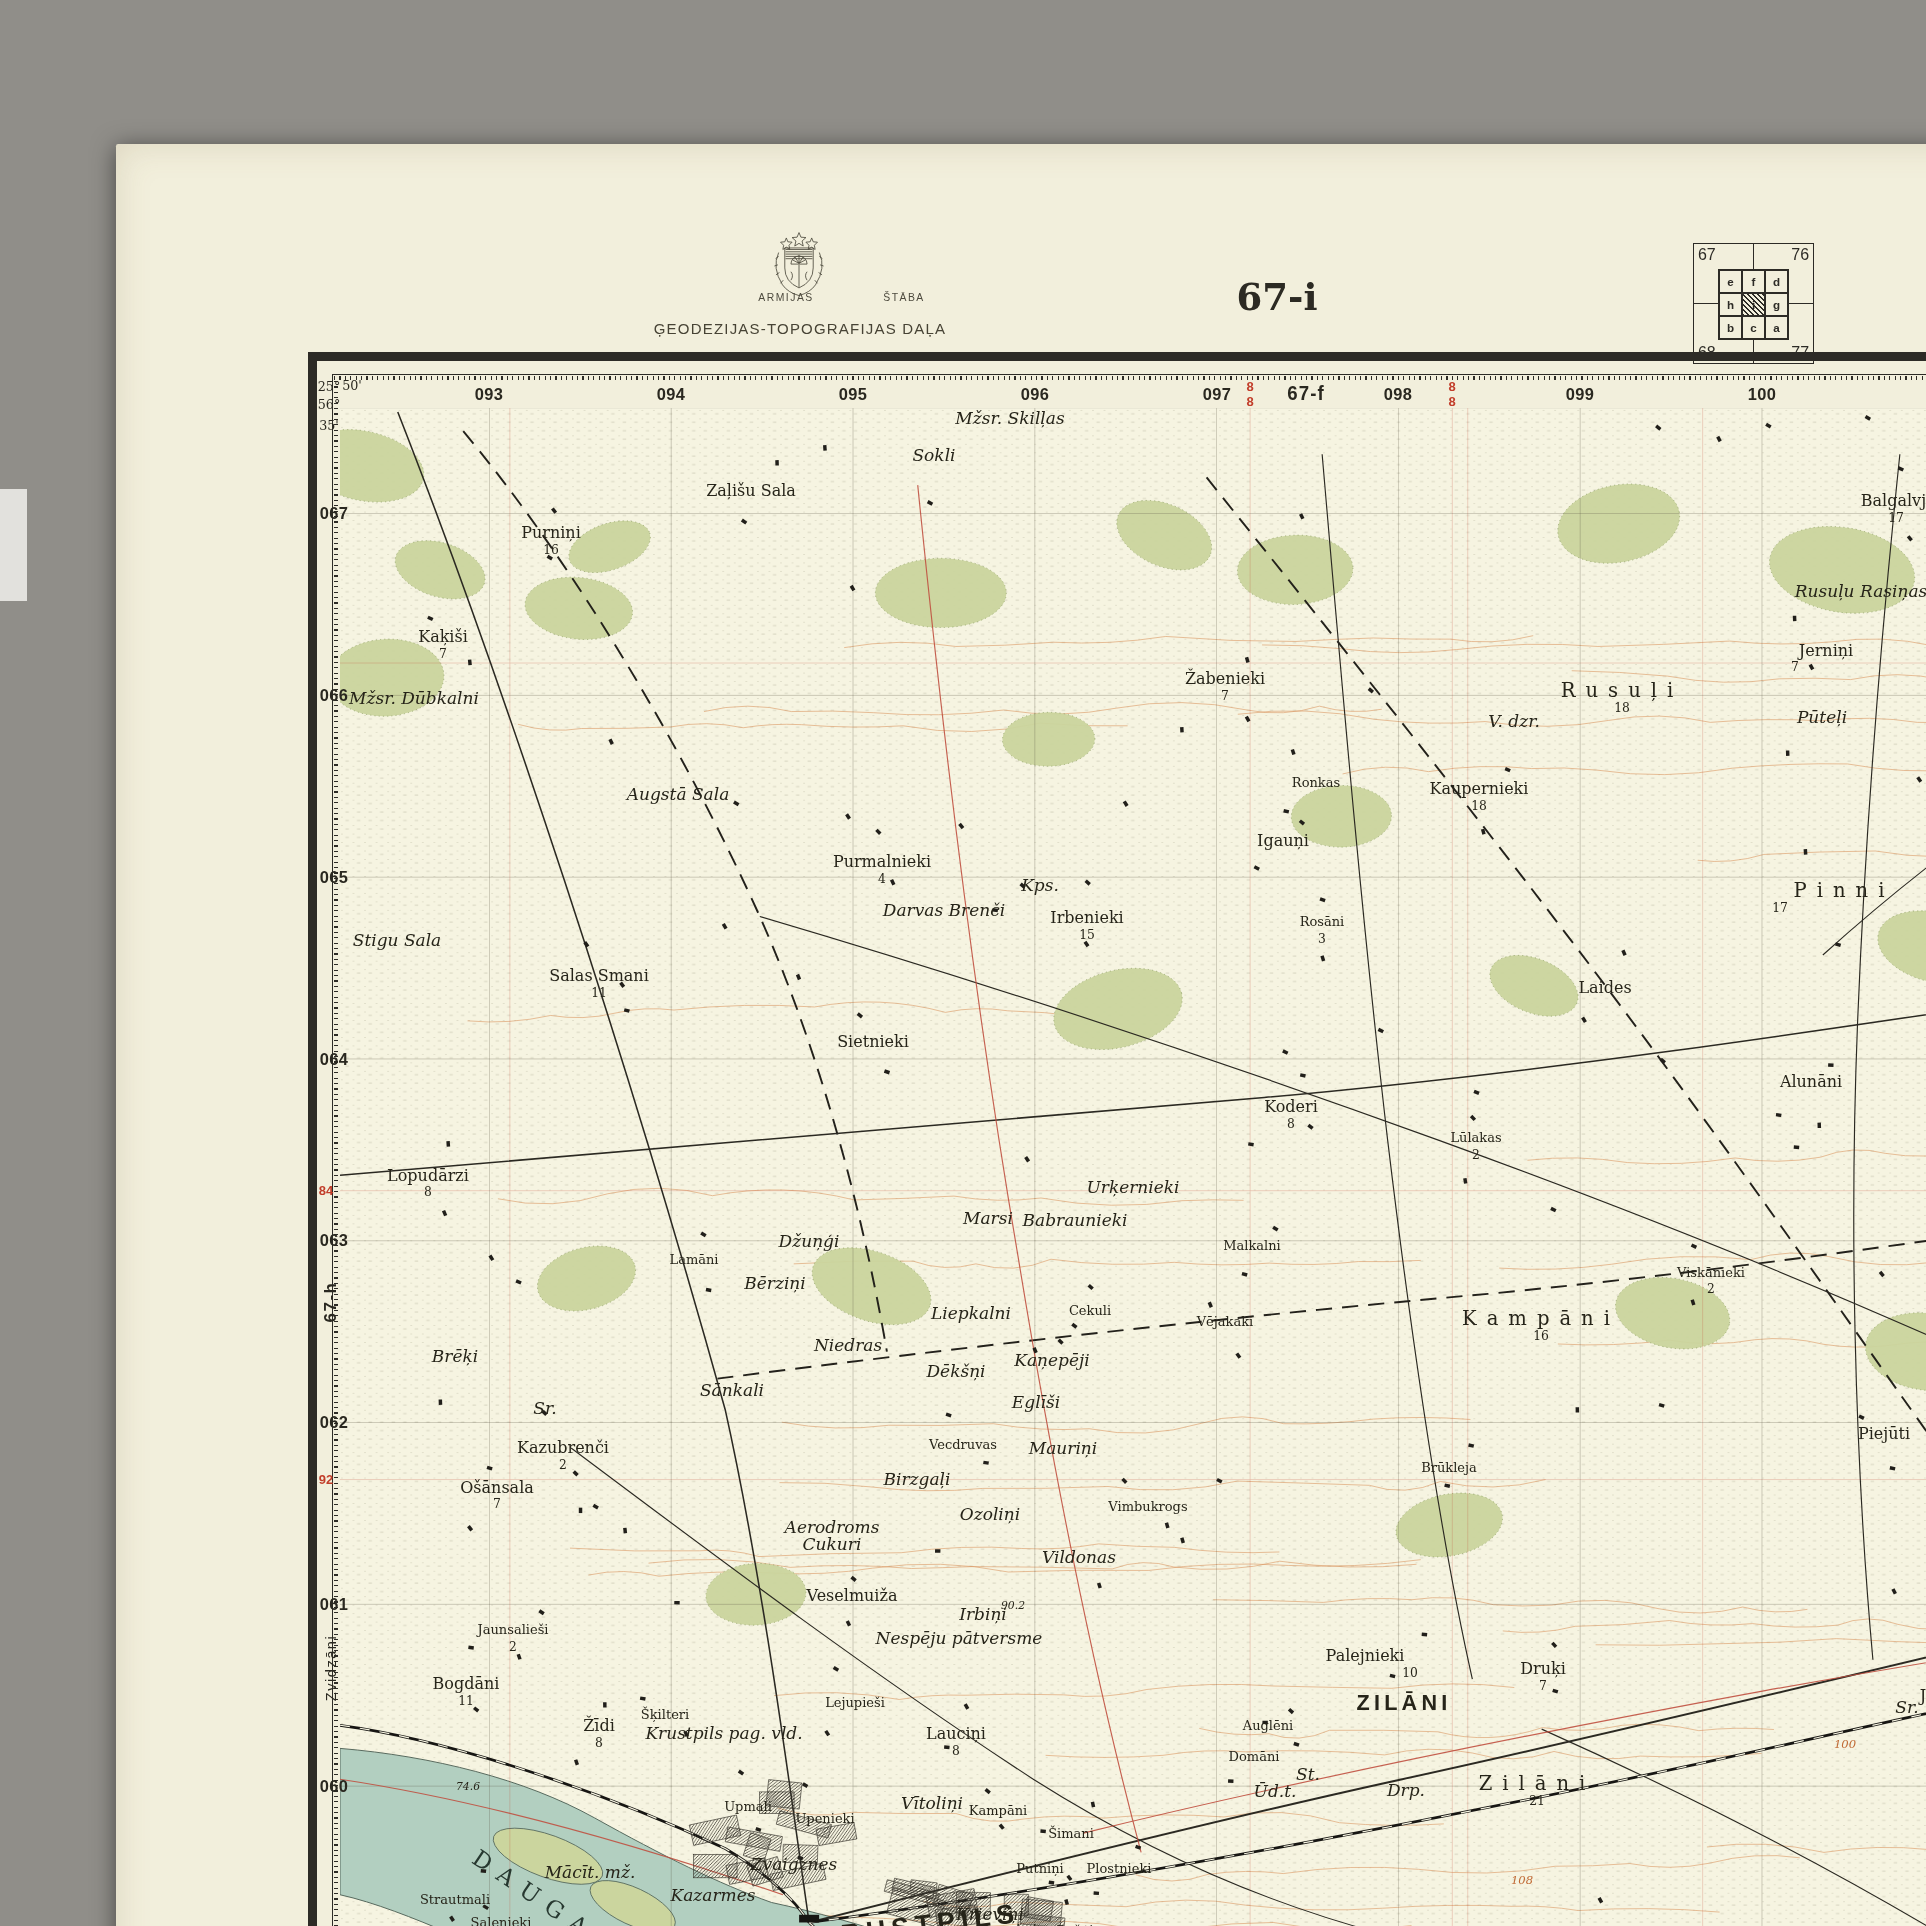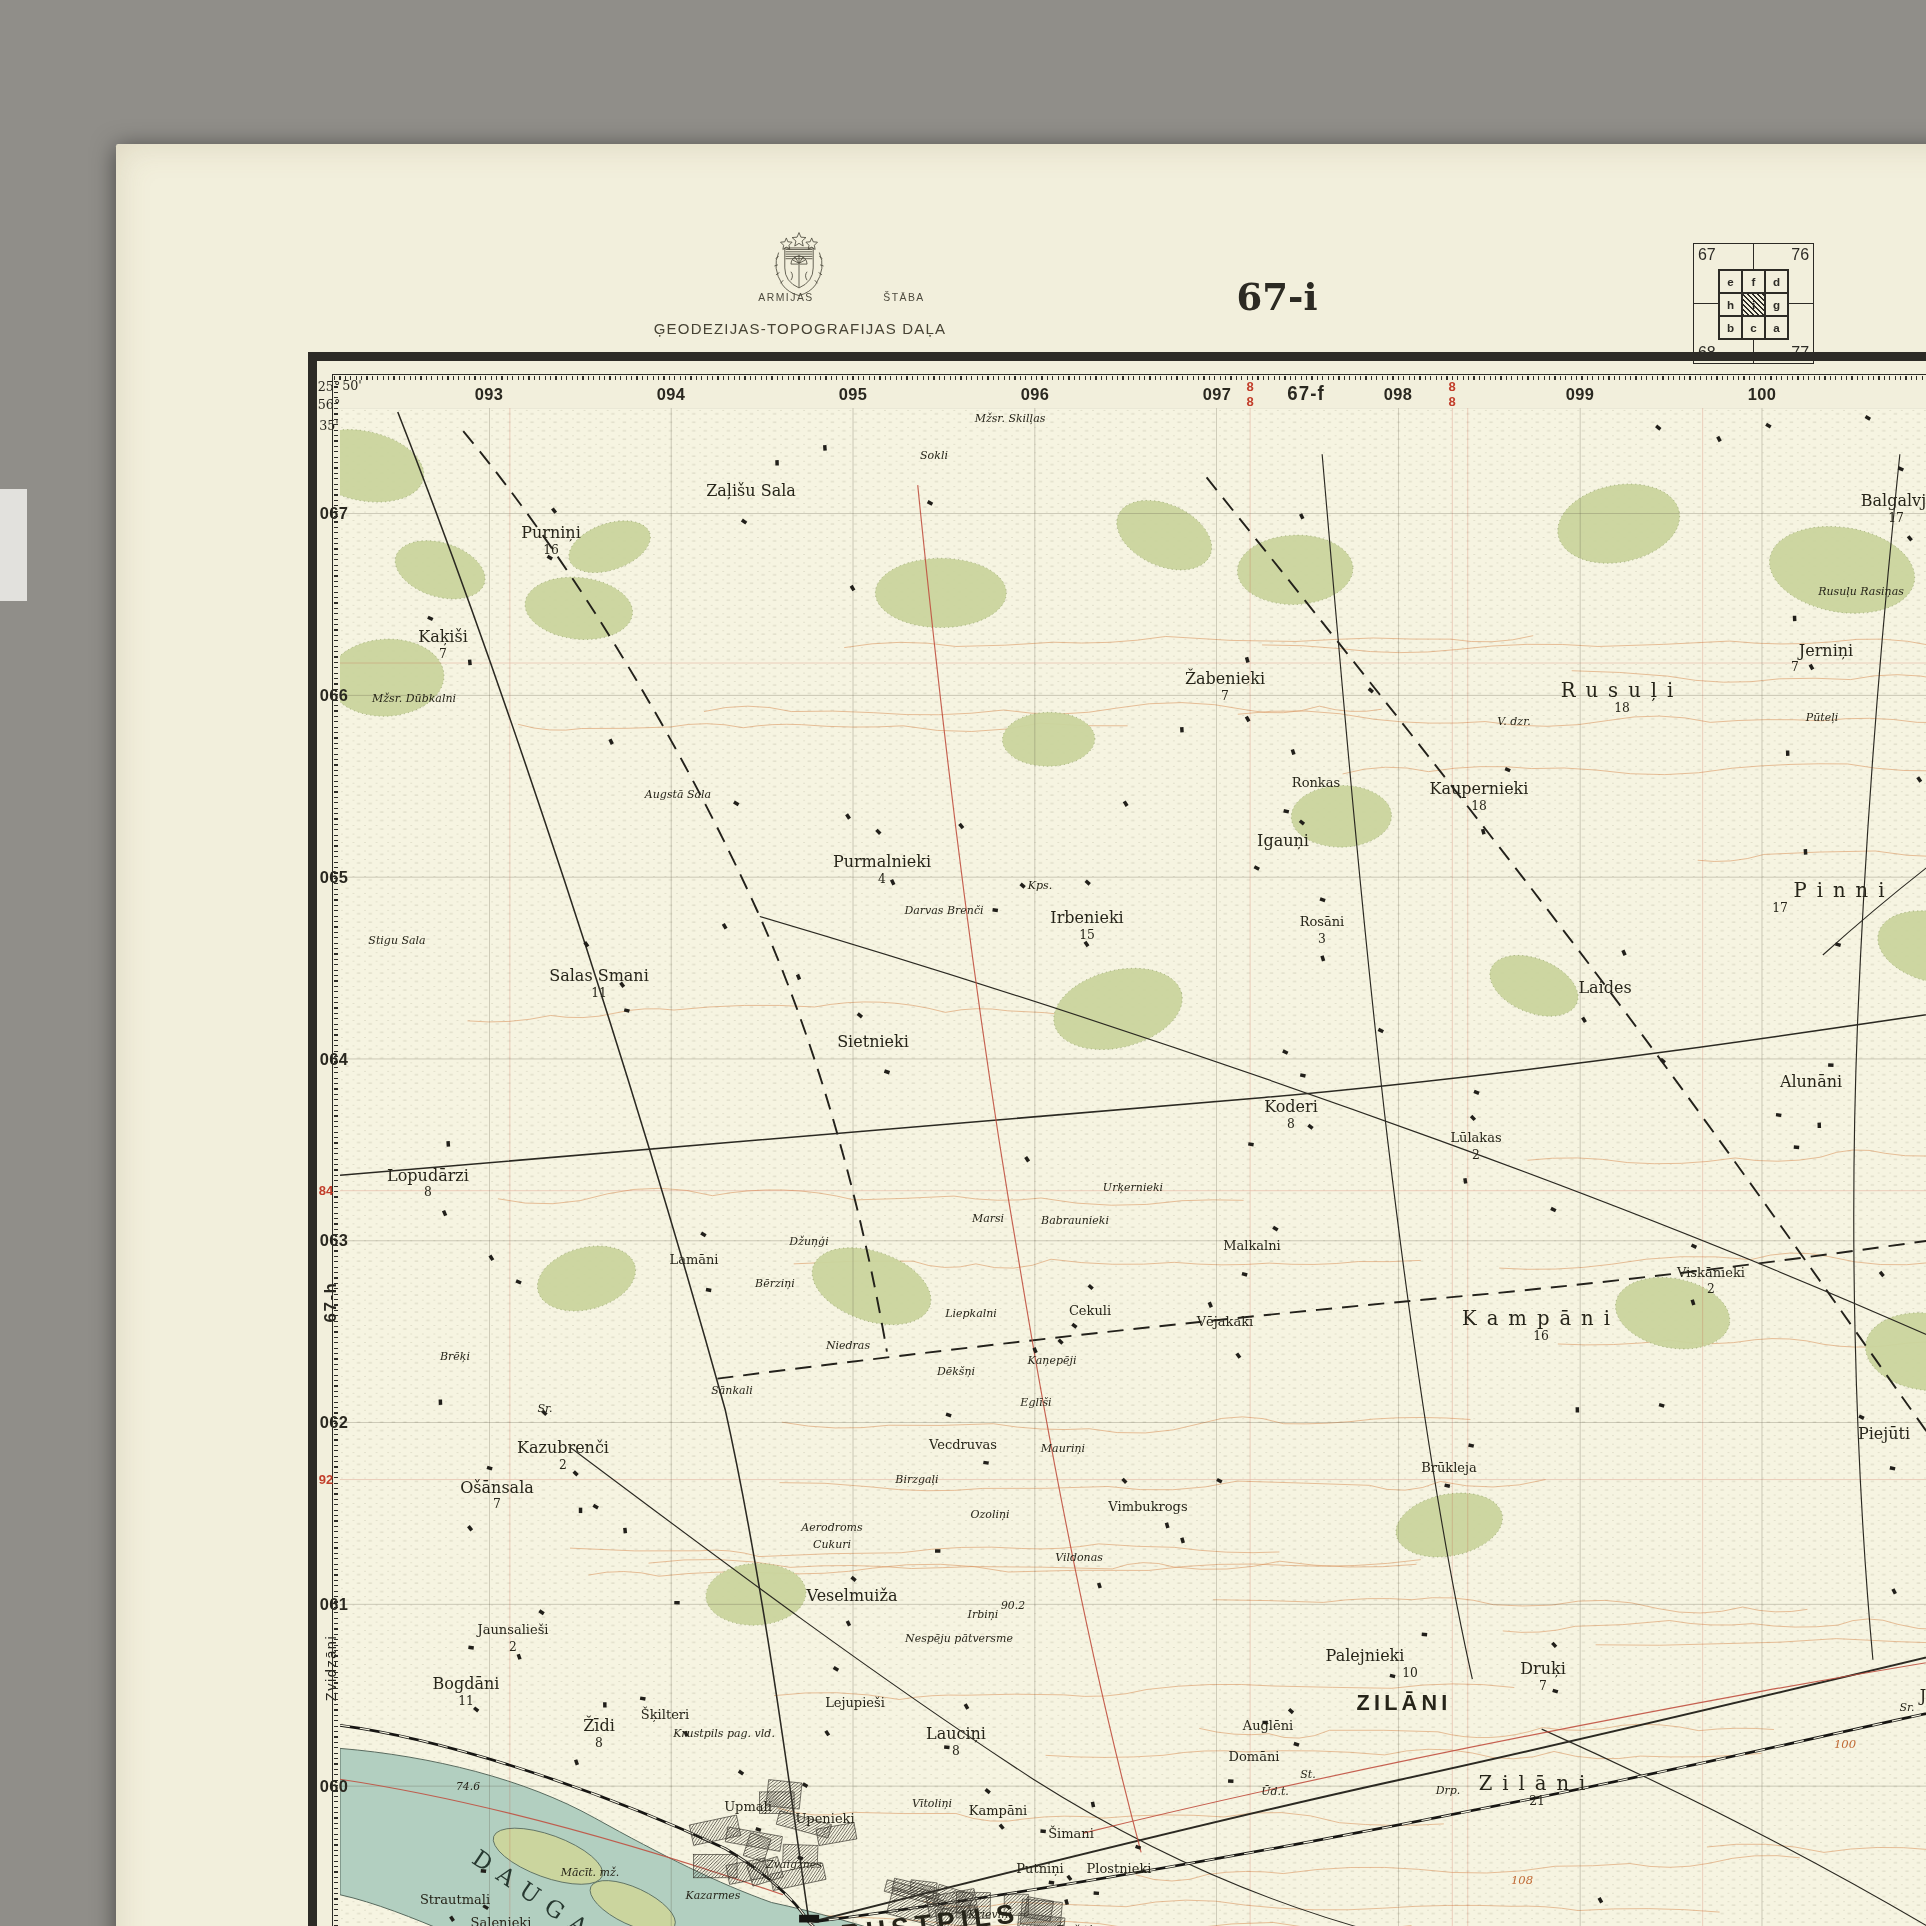--- a/index.html
+++ b/index.html
@@ -35,21 +35,21 @@
   .rn{position:absolute;transform:translate(-50%,-50%);font-weight:700;font-size:13px;color:#c23d2a;white-space:nowrap;}
   .rn.vert{writing-mode:vertical-rl;text-orientation:upright;letter-spacing:0.4px;}
   .rot{position:absolute;transform:translate(-50%,-50%) rotate(180deg);writing-mode:vertical-rl;font-size:14.6px;letter-spacing:1.5px;color:#2a2820;white-space:nowrap;}
   .rot.b{font-weight:700;font-size:17px;}
   .cn{position:absolute;transform:translate(-50%,-50%);font-family:"DejaVu Serif",serif;font-size:12.7px;color:#2a2820;white-space:nowrap;}
   
   .lab-ovl{position:absolute;left:340px;top:408px;width:1878px;height:1736px;overflow:hidden;}
   .ml{position:absolute;transform:translate(-50%,-50%);white-space:nowrap;color:#262419;font-family:"DejaVu Serif","Liberation Serif",serif;}
   .ml.v{font-size:16px;}
   .ml.sm{font-size:13px;}
-  .ml.it{font-style:italic;font-size:11px;}
+  .ml.it{font-style:italic;font-size:17px;}
   .ml.sp{font-size:19.6px;letter-spacing:10px;}
   .ml.caps{font-family:"Liberation Sans",sans-serif;font-weight:700;font-size:21.6px;letter-spacing:4.2px;}
   .ml.city{font-family:"Liberation Sans",sans-serif;font-weight:700;font-size:27px;letter-spacing:5.8px;}
   .ml.num{font-size:12.3px;}
   .ml.river{font-size:23px;letter-spacing:10.8px;color:#273830;}
   .ml.elev{font-style:italic;font-size:10.8px;}
   .ml.cl{font-style:italic;font-size:11.6px;color:#c06a35;}
 </style>
 </head>
 <body>
@@ -603,21 +603,21 @@
       <span class="ml v" style="position: absolute; left: 616px; top: 1325px;">Lauciņi</span>
       <span class="ml num" style="position: absolute; left: 616px; top: 1343px;">8</span>
       <span class="ml v" style="position: absolute; left: 1025px; top: 1247px;">Palejnieki</span>
       <span class="ml num" style="position: absolute; left: 1070px; top: 1265px;">10</span>
       <span class="ml v" style="position: absolute; left: 1203px; top: 1260px;">Druķi</span>
       <span class="ml num" style="position: absolute; left: 1203px; top: 1278px;">7</span>
       <span class="ml caps" style="position: absolute; left: 1064px; top: 1295px;">ZILĀNI</span>
       <span class="ml sp" style="position: absolute; left: 1197px; top: 1375px;">Zilāni</span>
       <span class="ml num" style="position: absolute; left: 1197px; top: 1393px;">21</span>
       <span class="ml v" style="position: absolute; left: 1627px; top: 1287px;">Jaunāmuiža</span>
-      <span class="ml it" style="position: absolute; left: 1108px; top: 1382px; text-align: right;">Drp.</span>
+      <span class="ml it" style="position: absolute; left: 1066px; top: 1382px; text-align: right;">Drp.</span>
       <span class="ml it" style="position: absolute; left: 935px; top: 1383px;">Ūd.t.</span>
       <span class="ml it" style="position: absolute; left: 968px; top: 1366px;">St.</span>
       <span class="ml sm" style="position: absolute; left: 928px; top: 1317px;">Auglēni</span>
       <span class="ml sm" style="position: absolute; left: 914px; top: 1348px;">Domāni</span>
       <span class="ml sm" style="position: absolute; left: 408px; top: 1398px;">Upmaļi</span>
       <span class="ml sm" style="position: absolute; left: 485px; top: 1410px;">Upenieki</span>
       <span class="ml it" style="position: absolute; left: 592px; top: 1395px;">Vītoliņi</span>
       <span class="ml sm" style="position: absolute; left: 658px; top: 1402px;">Kampāni</span>
       <span class="ml sm" style="position: absolute; left: 731px; top: 1425px;">Šimani</span>
       <span class="ml it" style="position: absolute; left: 454px; top: 1456px;">Zvaigznes</span>

